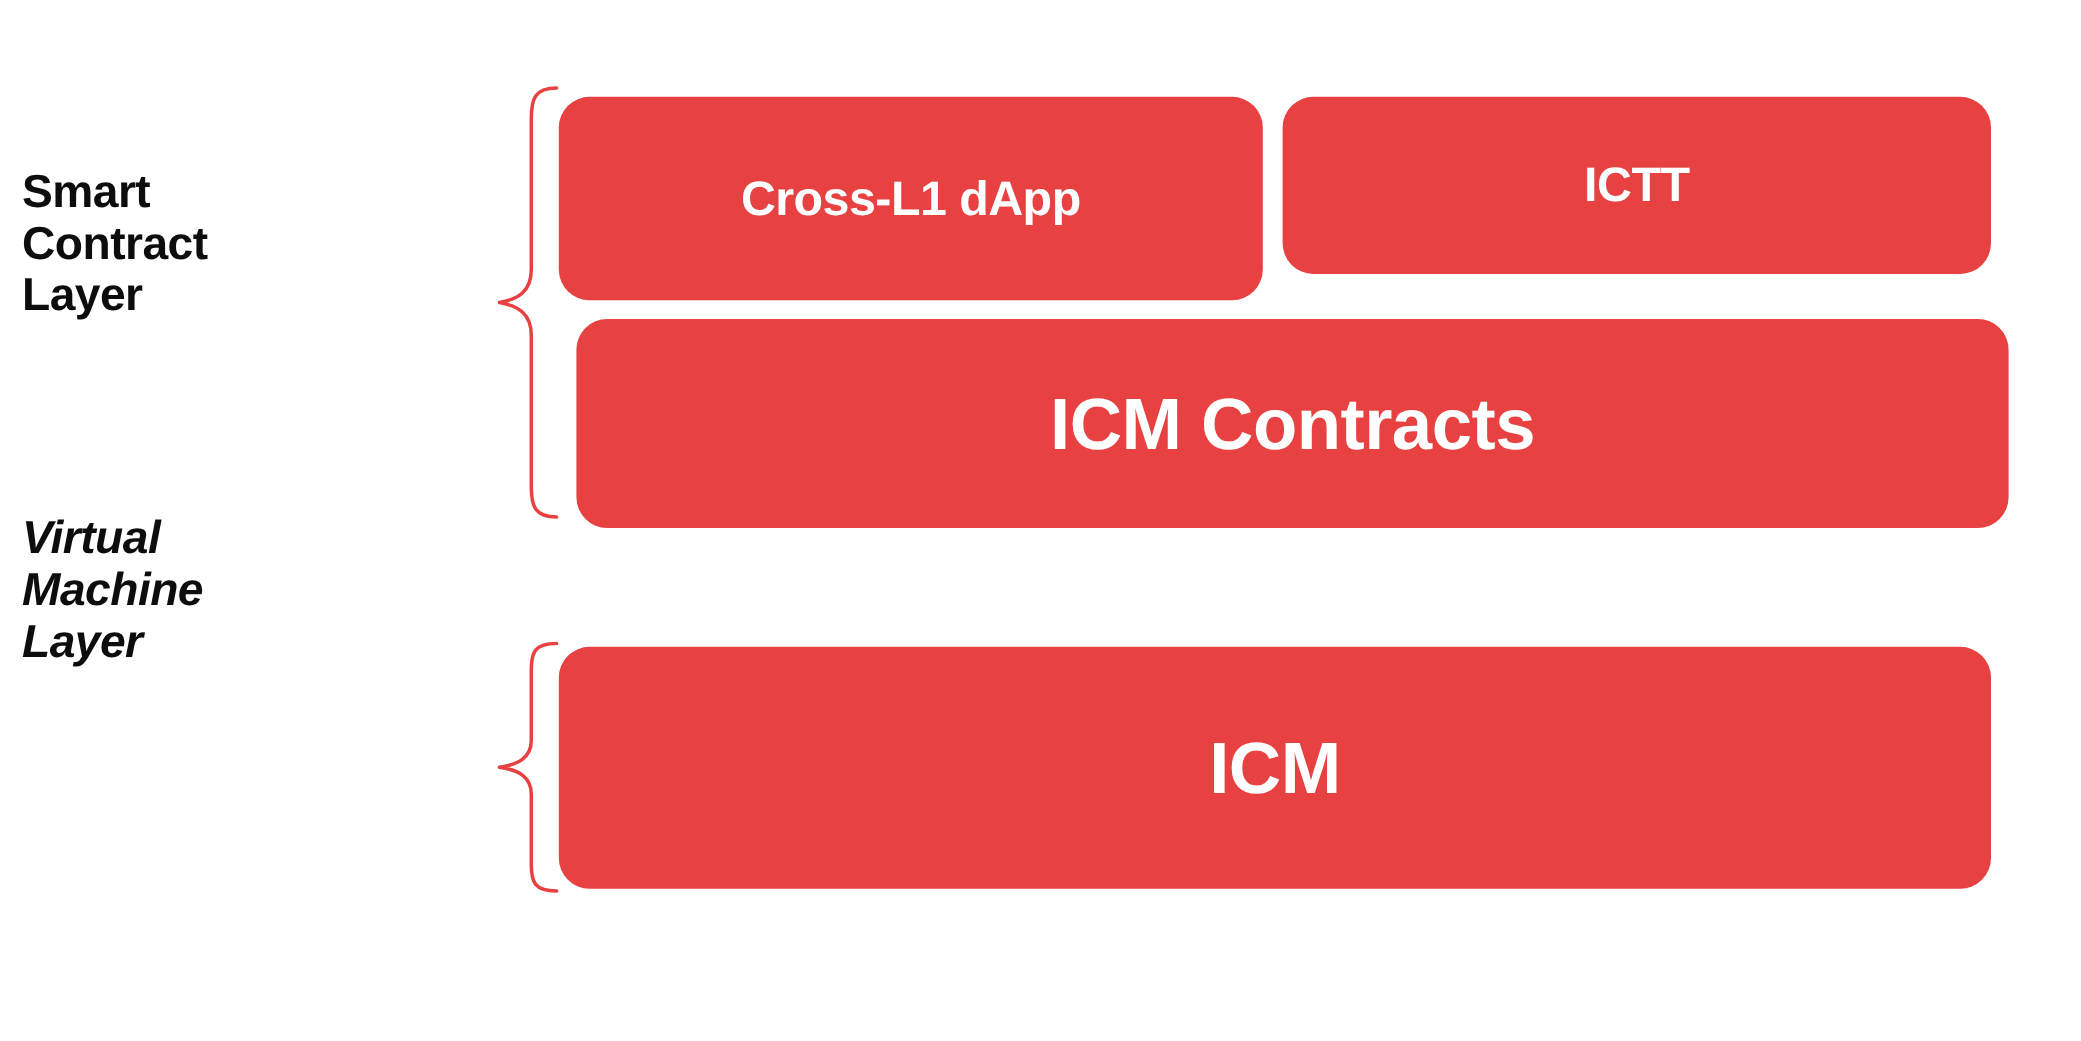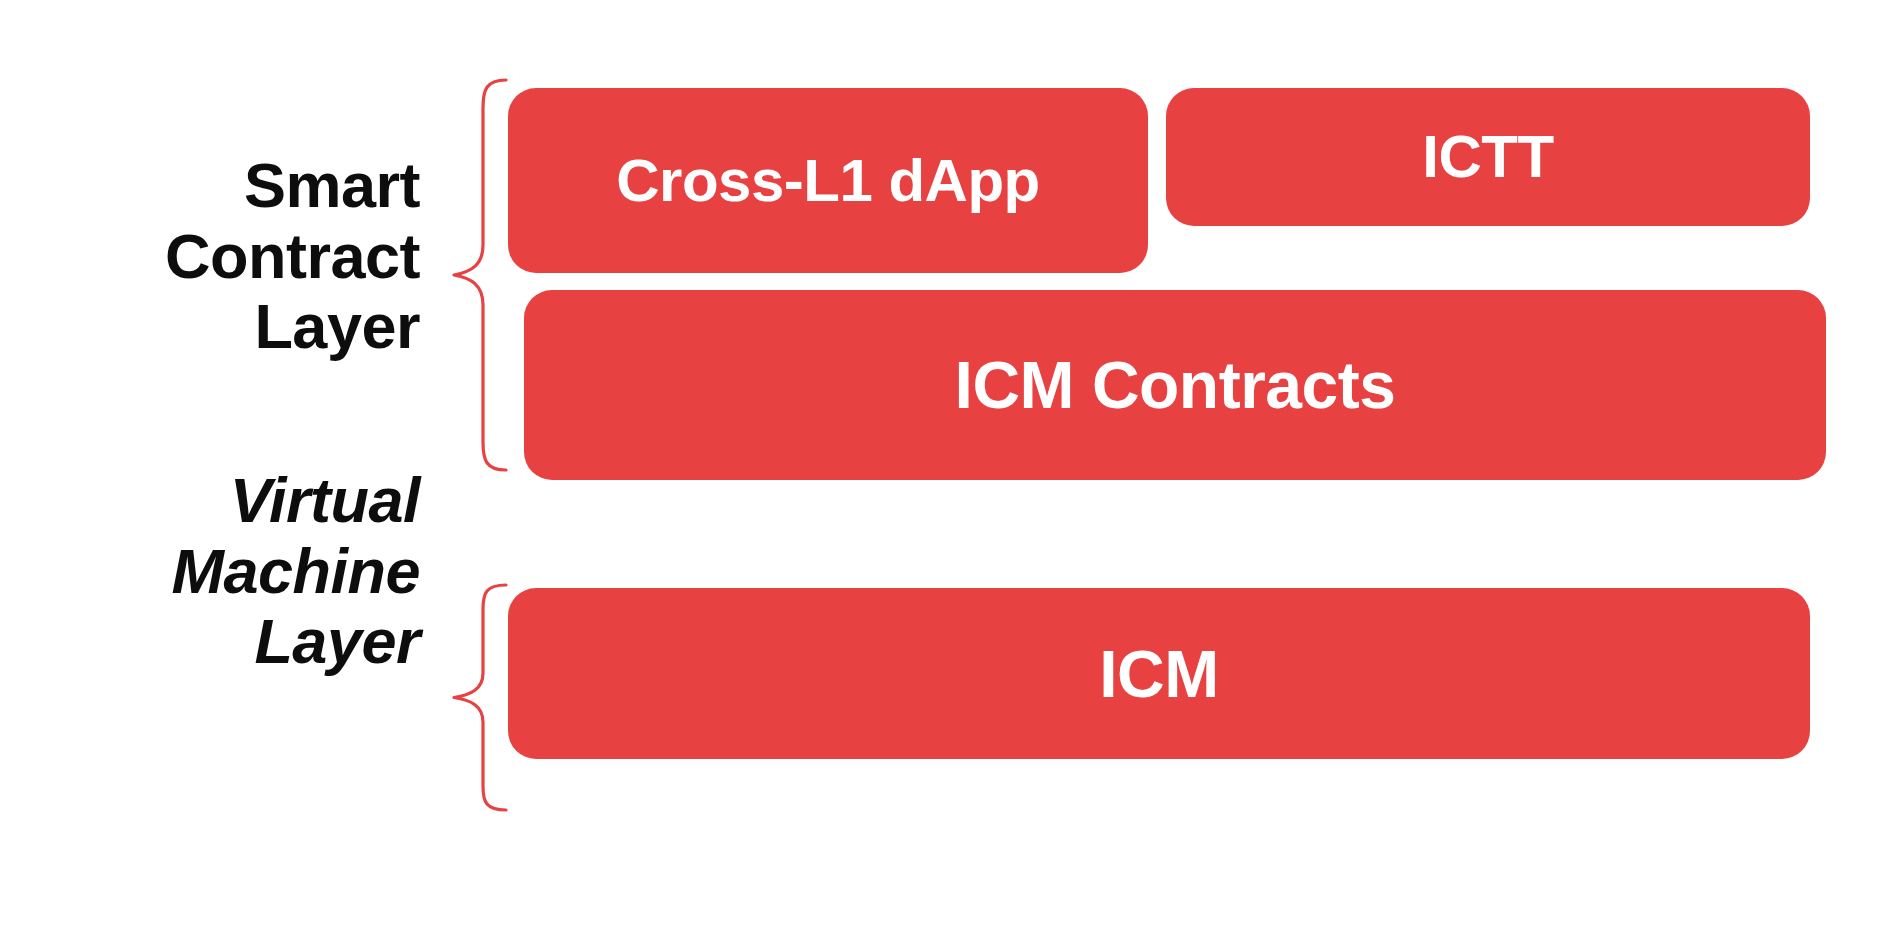--- a/index.html
+++ b/index.html
@@ -17,24 +17,24 @@
     position: relative;
     width: 1892px;
     height: 946px;
     background: #ffffff;
     overflow: hidden;
   }
 
   
   .layer-label {
     position: absolute;
-    text-align: right;
+    text-align: left;
     font-weight: 700;
     color: #0d0d0d;
-    font-size: 63px;
+    font-size: 42px;
     line-height: 1.12;
     letter-spacing: -0.5px;
     white-space: pre-line;
   }
   #label-smart-contract {
     left: 20px;
     top: 150px;
     width: 400px;
   }
   #label-virtual-machine {
@@ -69,51 +69,51 @@
     background: #e84142;
     border-radius: 28px;
     display: flex;
     align-items: center;
     justify-content: center;
     box-sizing: border-box;
   }
   .node-box .node-label {
     color: #ffffff;
     font-weight: 700;
-    font-size: 60px;
+    font-size: 44px;
     letter-spacing: -0.5px;
     line-height: 1;
     text-align: center;
     padding: 0 16px;
   }
 
   #box-cross-l1-dapp {
     left: 508px;
     top: 88px;
     width: 640px;
     height: 185px;
   }
   #box-ictt {
     left: 1166px;
     top: 88px;
     width: 644px;
-    height: 138px;
+    height: 161px;
   }
   #box-icm-contracts {
     left: 508px;
     top: 290px;
     width: 1302px;
     height: 190px;
     margin-left: 16px;
   }
   #box-icm {
     left: 508px;
     top: 588px;
     width: 1302px;
-    height: 171px;
+    height: 220px;
   }
   #box-icm-contracts .node-label,
   #box-icm .node-label {
     font-size: 66px;
   }
 </style>
 </head>
 <body>
 
 <div id="canvas">

